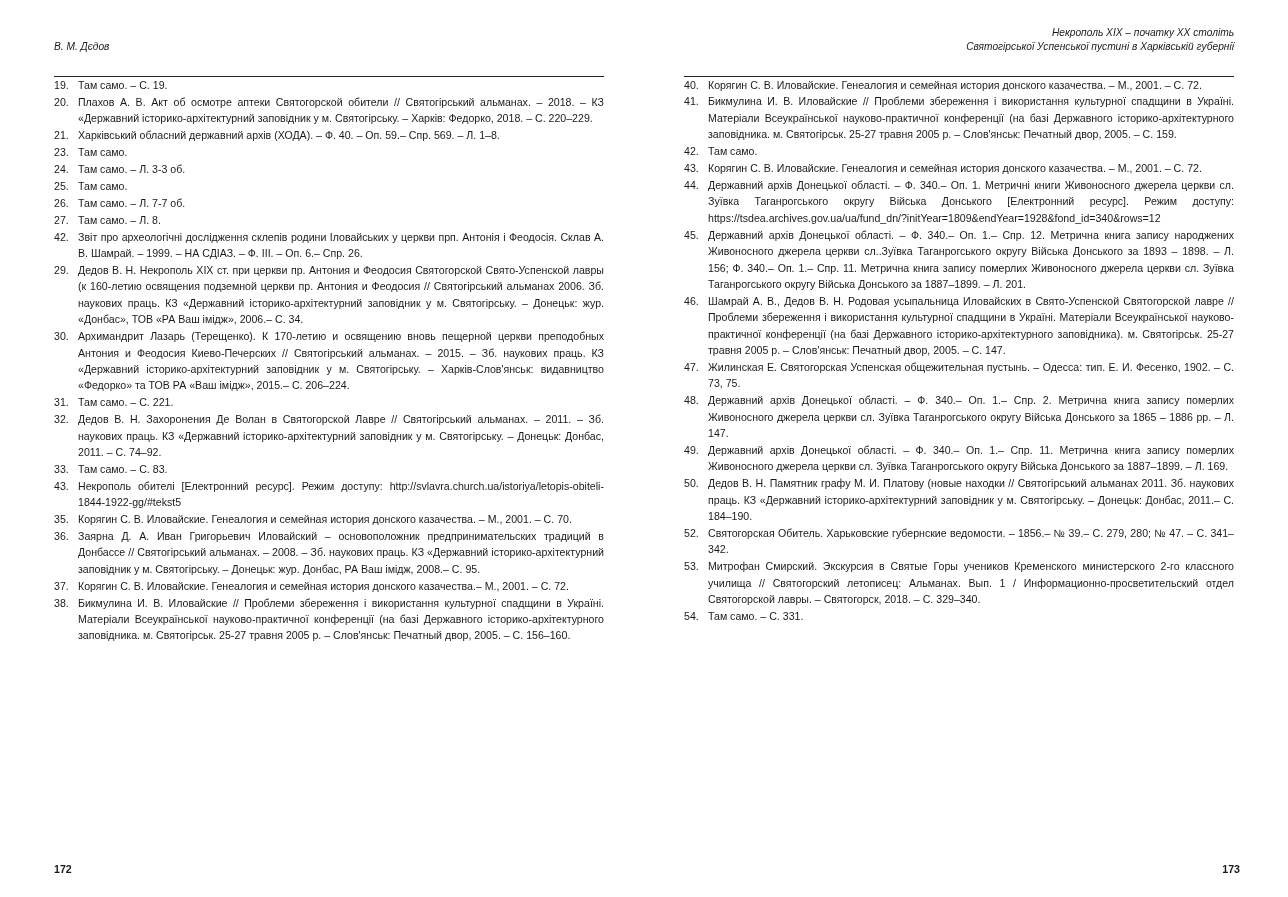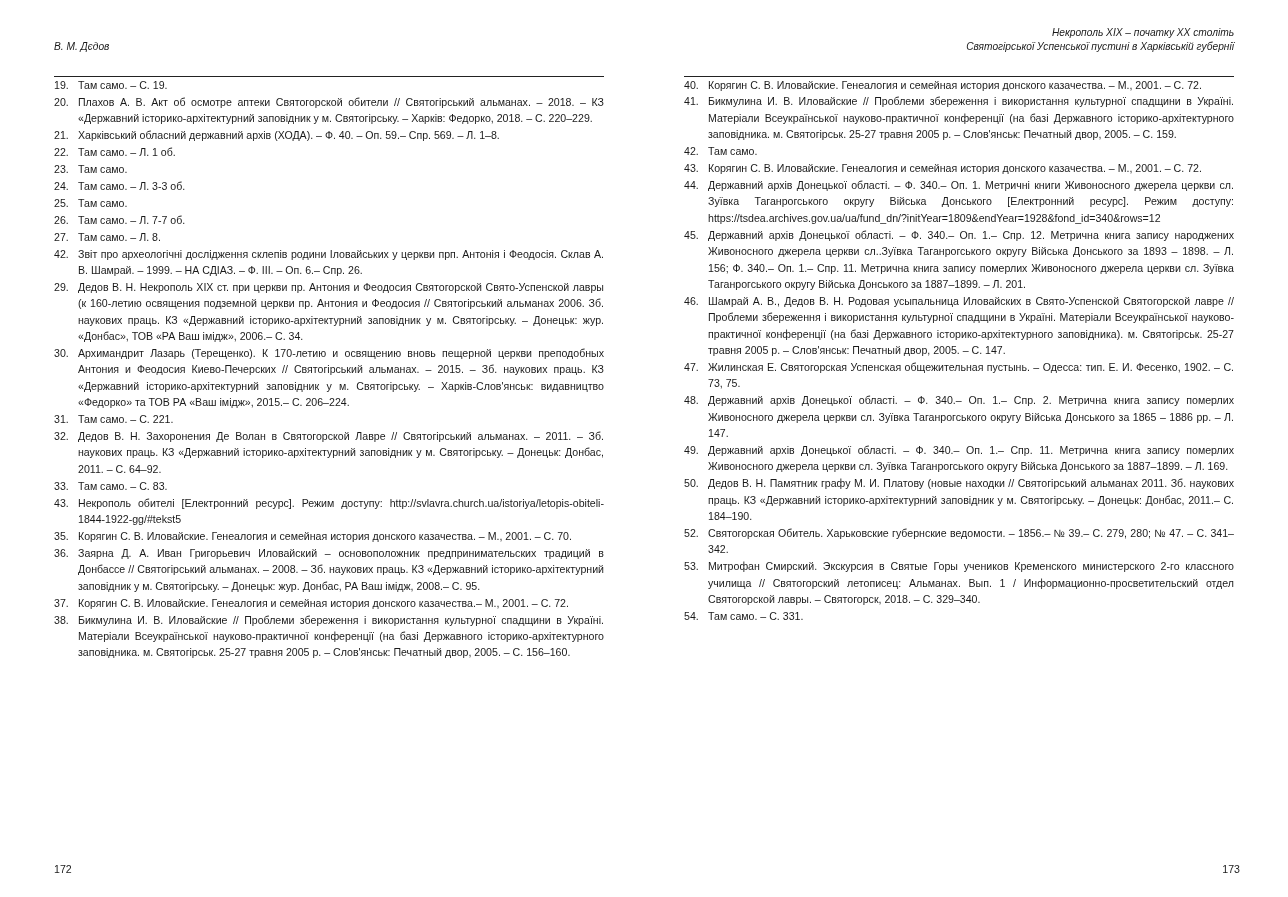--- a/index.html
+++ b/index.html
@@ -76,20 +76,21 @@
     flex: 1 1 auto;
     text-align: justify;
     hyphens: manual;
     word-break: break-word;
   }
   .footer {
     position: absolute;
     bottom: 22px;
     font-size: 10.6px;
     color: #1a1a1a;
+    font-weight: bold;
   }
   .footer.left { left: 54px; }
   .footer.right { right: 48px; }
 </style>
 </head>
 <body>
 
 <div class="page">
   <div class="spread">
 
@@ -104,24 +105,20 @@
           </li>
           <li class="ref-item">
             <span class="ref-num">20.</span>
             <span class="ref-text">Плахов А. В. Акт об осмотре аптеки Святогорской обители // Святогірський альманах. – 2018. – КЗ «Державний історико-архітектурний заповідник у м. Святогірську. – Харків: Федорко, 2018. – С. 220–229.</span>
           </li>
           <li class="ref-item">
             <span class="ref-num">21.</span>
             <span class="ref-text">Харківський обласний державний архів (ХОДА). – Ф. 40. – Оп. 59.– Спр. 569. – Л. 1–8.</span>
           </li>
           <li class="ref-item">
-            <span class="ref-num">22.</span>
-            <span class="ref-text">Там само. – Л. 1 об.</span>
-          </li>
-          <li class="ref-item">
             <span class="ref-num">23.</span>
             <span class="ref-text">Там само.</span>
           </li>
           <li class="ref-item">
             <span class="ref-num">24.</span>
             <span class="ref-text">Там само. – Л. 3-3 об.</span>
           </li>
           <li class="ref-item">
             <span class="ref-num">25.</span>
             <span class="ref-text">Там само.</span>
@@ -145,21 +142,21 @@
           <li class="ref-item">
             <span class="ref-num">30.</span>
             <span class="ref-text">Архимандрит Лазарь (Терещенко). К 170-летию и освящению вновь пещерной церкви преподобных Антония и Феодосия Киево-Печерских // Святогірський альманах. – 2015. – Зб. наукових праць. КЗ «Державний історико-архітектурний заповідник у м. Святогірську. – Харків-Слов'янськ: видавництво «Федорко» та ТОВ РА «Ваш імідж», 2015.– С. 206–224.</span>
           </li>
           <li class="ref-item">
             <span class="ref-num">31.</span>
             <span class="ref-text">Там само. – С. 221.</span>
           </li>
           <li class="ref-item">
             <span class="ref-num">32.</span>
-            <span class="ref-text">Дедов В. Н. Захоронения Де Волан в Святогорской Лавре // Святогірський альманах. – 2011. – Зб. наукових праць. КЗ «Державний історико-архітектурний заповідник у м. Святогірську. – Донецьк: Донбас, 2011. – С. 64–92.</span>
+            <span class="ref-text">Дедов В. Н. Захоронения Де Волан в Святогорской Лавре // Святогірський альманах. – 2011. – Зб. наукових праць. КЗ «Державний історико-архітектурний заповідник у м. Святогірську. – Донецьк: Донбас, 2011. – С. 74–92.</span>
           </li>
           <li class="ref-item">
             <span class="ref-num">33.</span>
             <span class="ref-text">Там само. – С. 83.</span>
           </li>
           <li class="ref-item">
             <span class="ref-num">43.</span>
             <span class="ref-text">Некрополь обителі [Електронний ресурс]. Режим доступу: http://svlavra.church.ua/istoriya/letopis-obiteli-1844-1922-gg/#tekst5</span>
           </li>
           <li class="ref-item">

